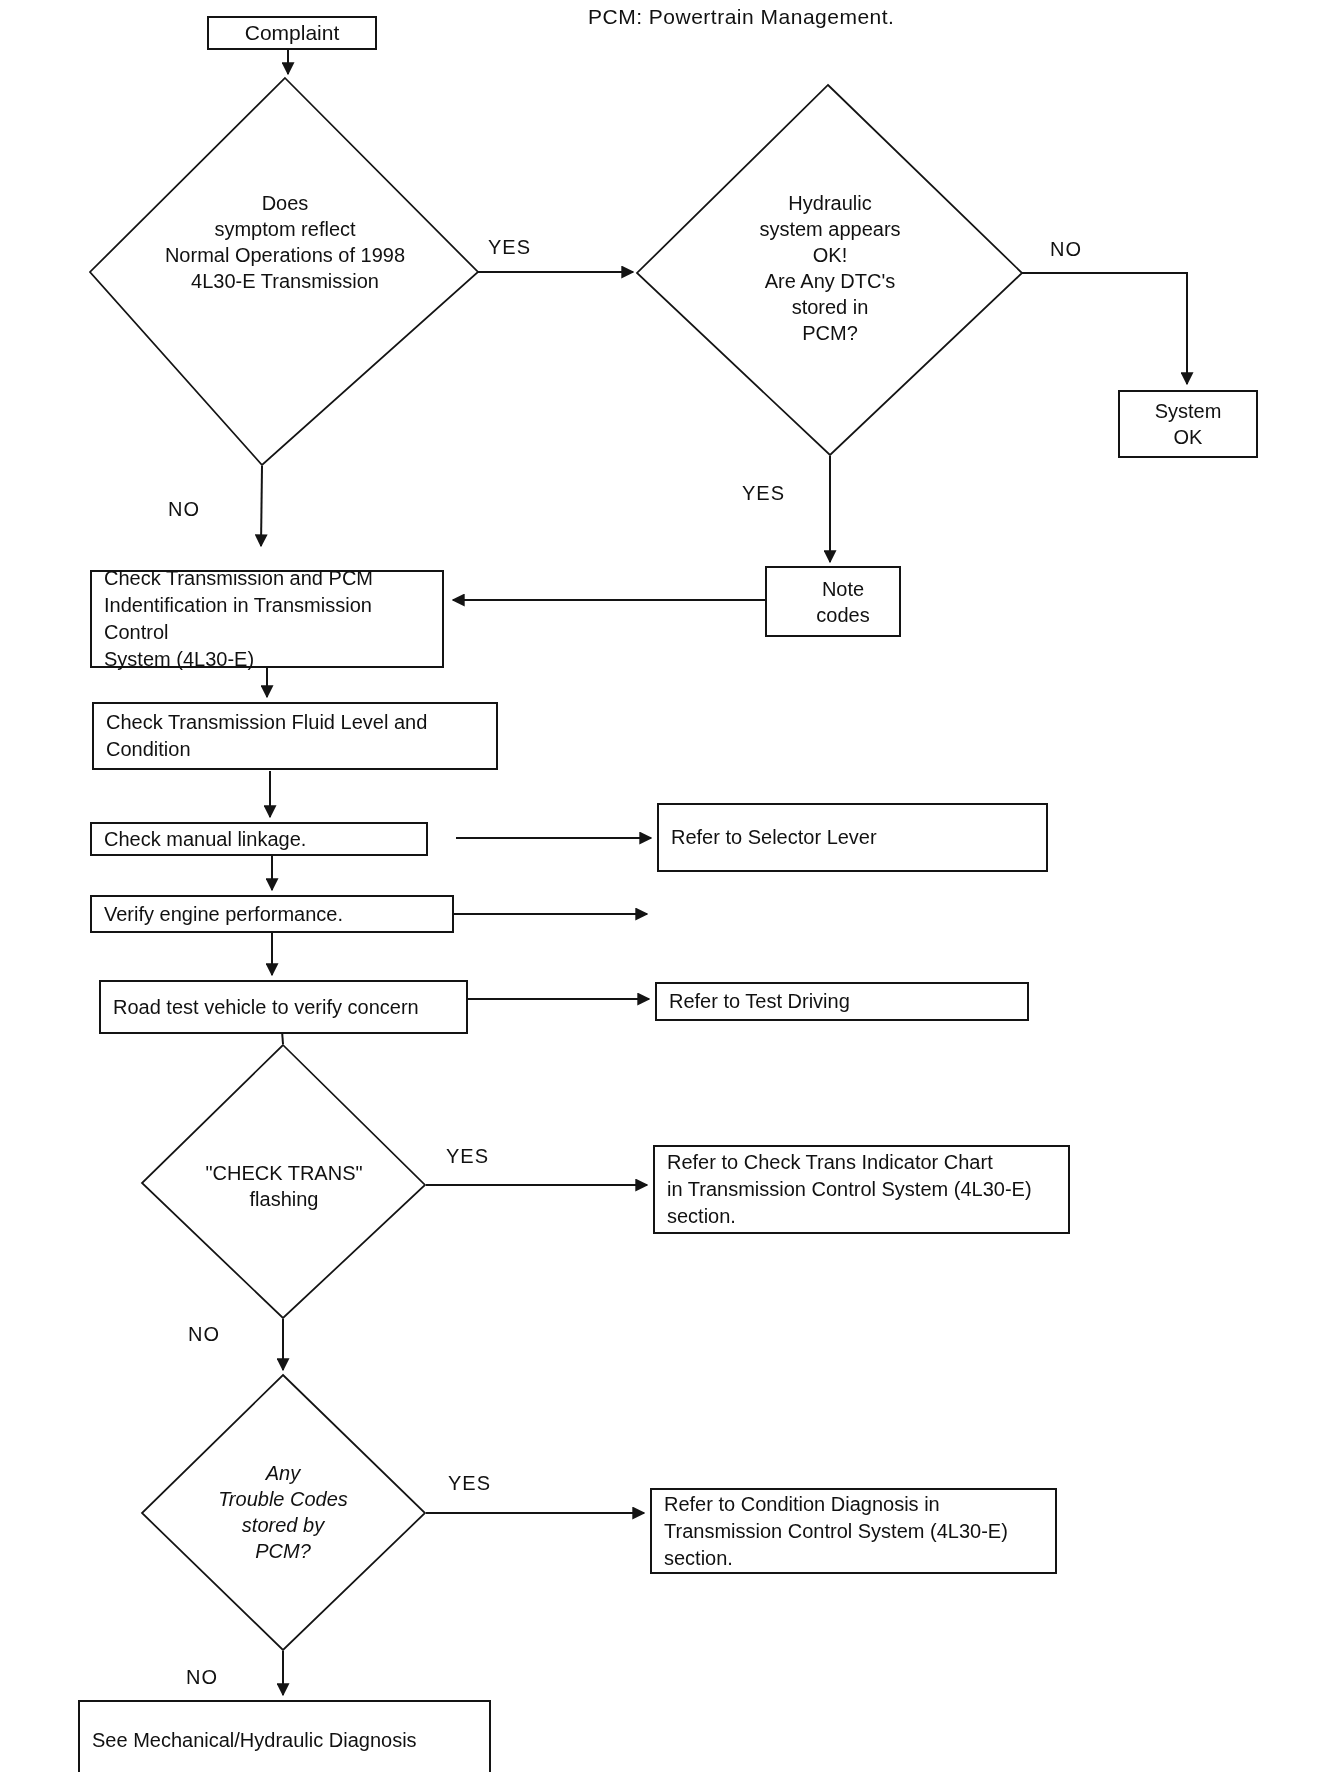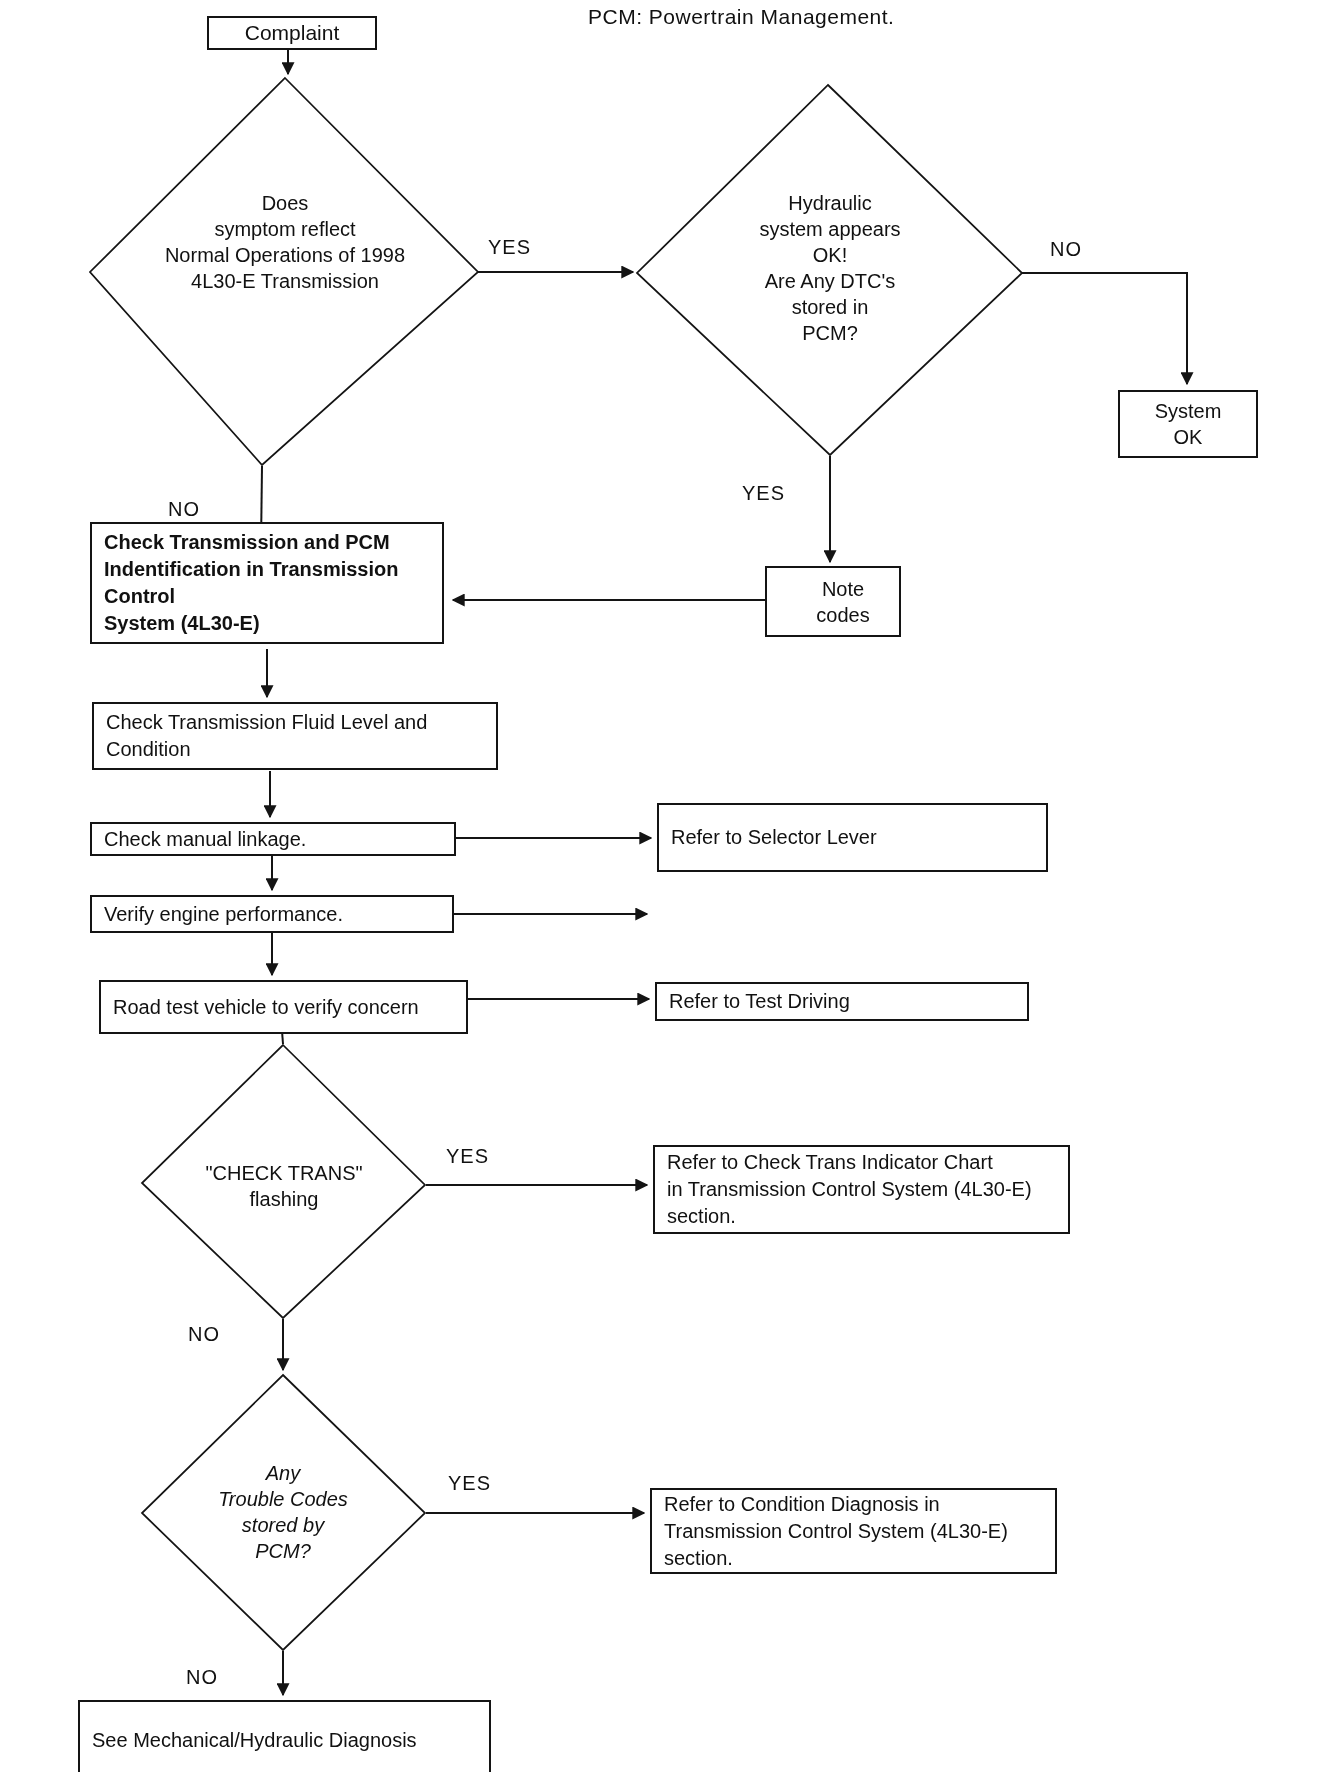--- a/index.html
+++ b/index.html
@@ -105,28 +105,28 @@
   <div class="title">PCM: Powertrain Management.</div>
 
   <div class="box" style="left:207px; top:16px; width:170px; height:34px; font-size:21px;">Complaint</div>
 
   <div class="box" style="left:1118px; top:390px; width:140px; height:68px;">System
 OK</div>
 
   <div class="box" style="left:765px; top:566px; width:136px; height:71px;padding-left:20px;">Note
 codes</div>
 
-  <div class="box leftalign" style="left:90px; top:522px; width:354px; height:122px;font-weight:bold;">Check Transmission and PCM
+  <div class="box leftalign" style="left:90px; top:570px; width:354px; height:98px;">Check Transmission and PCM
 Indentification in Transmission Control
 System (4L30-E)</div>
 
   <div class="box leftalign" style="left:92px; top:702px; width:406px; height:68px;">Check Transmission Fluid Level and
 Condition</div>
 
-  <div class="box leftalign" style="left:90px; top:822px; width:366px; height:34px;">Check manual linkage.</div>
+  <div class="box leftalign" style="left:90px; top:822px; width:338px; height:34px;">Check manual linkage.</div>
 
   <div class="box leftalign" style="left:657px; top:803px; width:391px; height:69px;">Refer to Selector Lever</div>
 
   <div class="box leftalign" style="left:90px; top:895px; width:364px; height:38px;">Verify engine performance.</div>
 
 
   <div class="box leftalign" style="left:99px; top:980px; width:369px; height:54px;">Road test vehicle to verify concern</div>
 
   <div class="box leftalign" style="left:655px; top:982px; width:374px; height:39px;">Refer to Test Driving</div>
 

